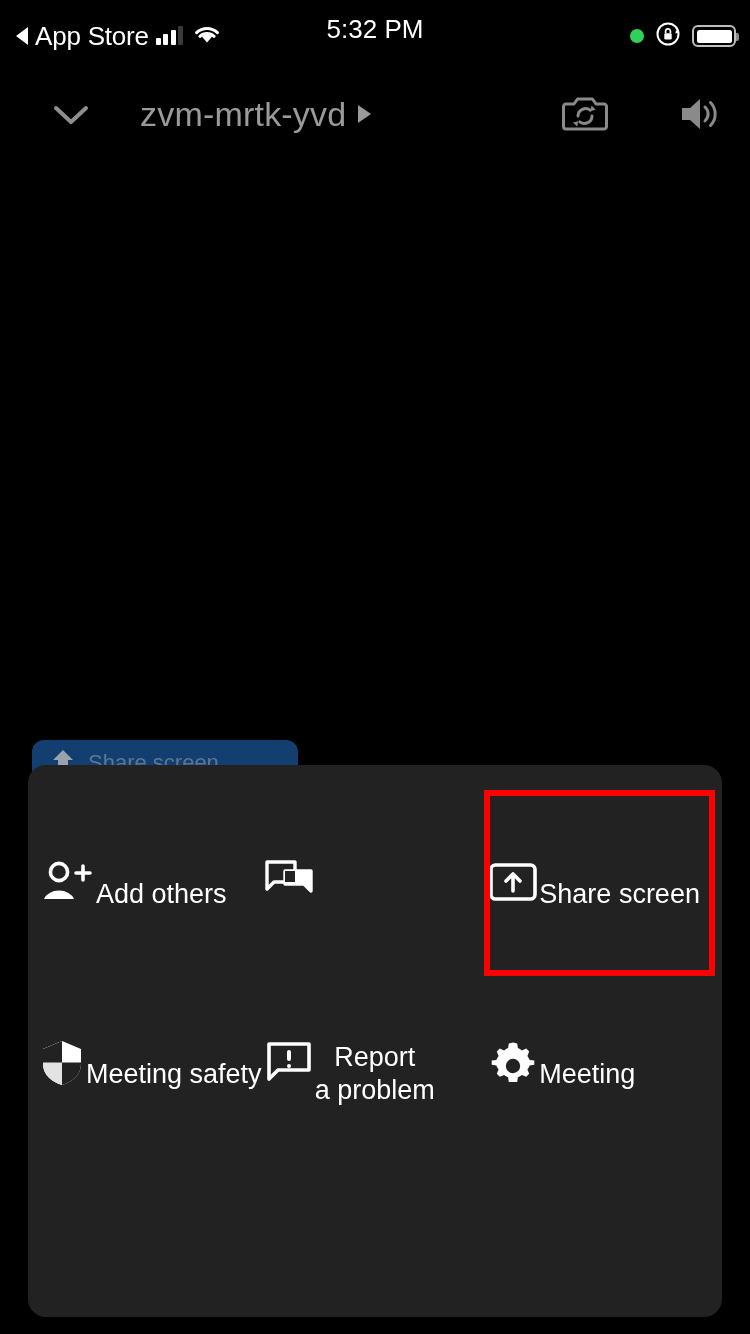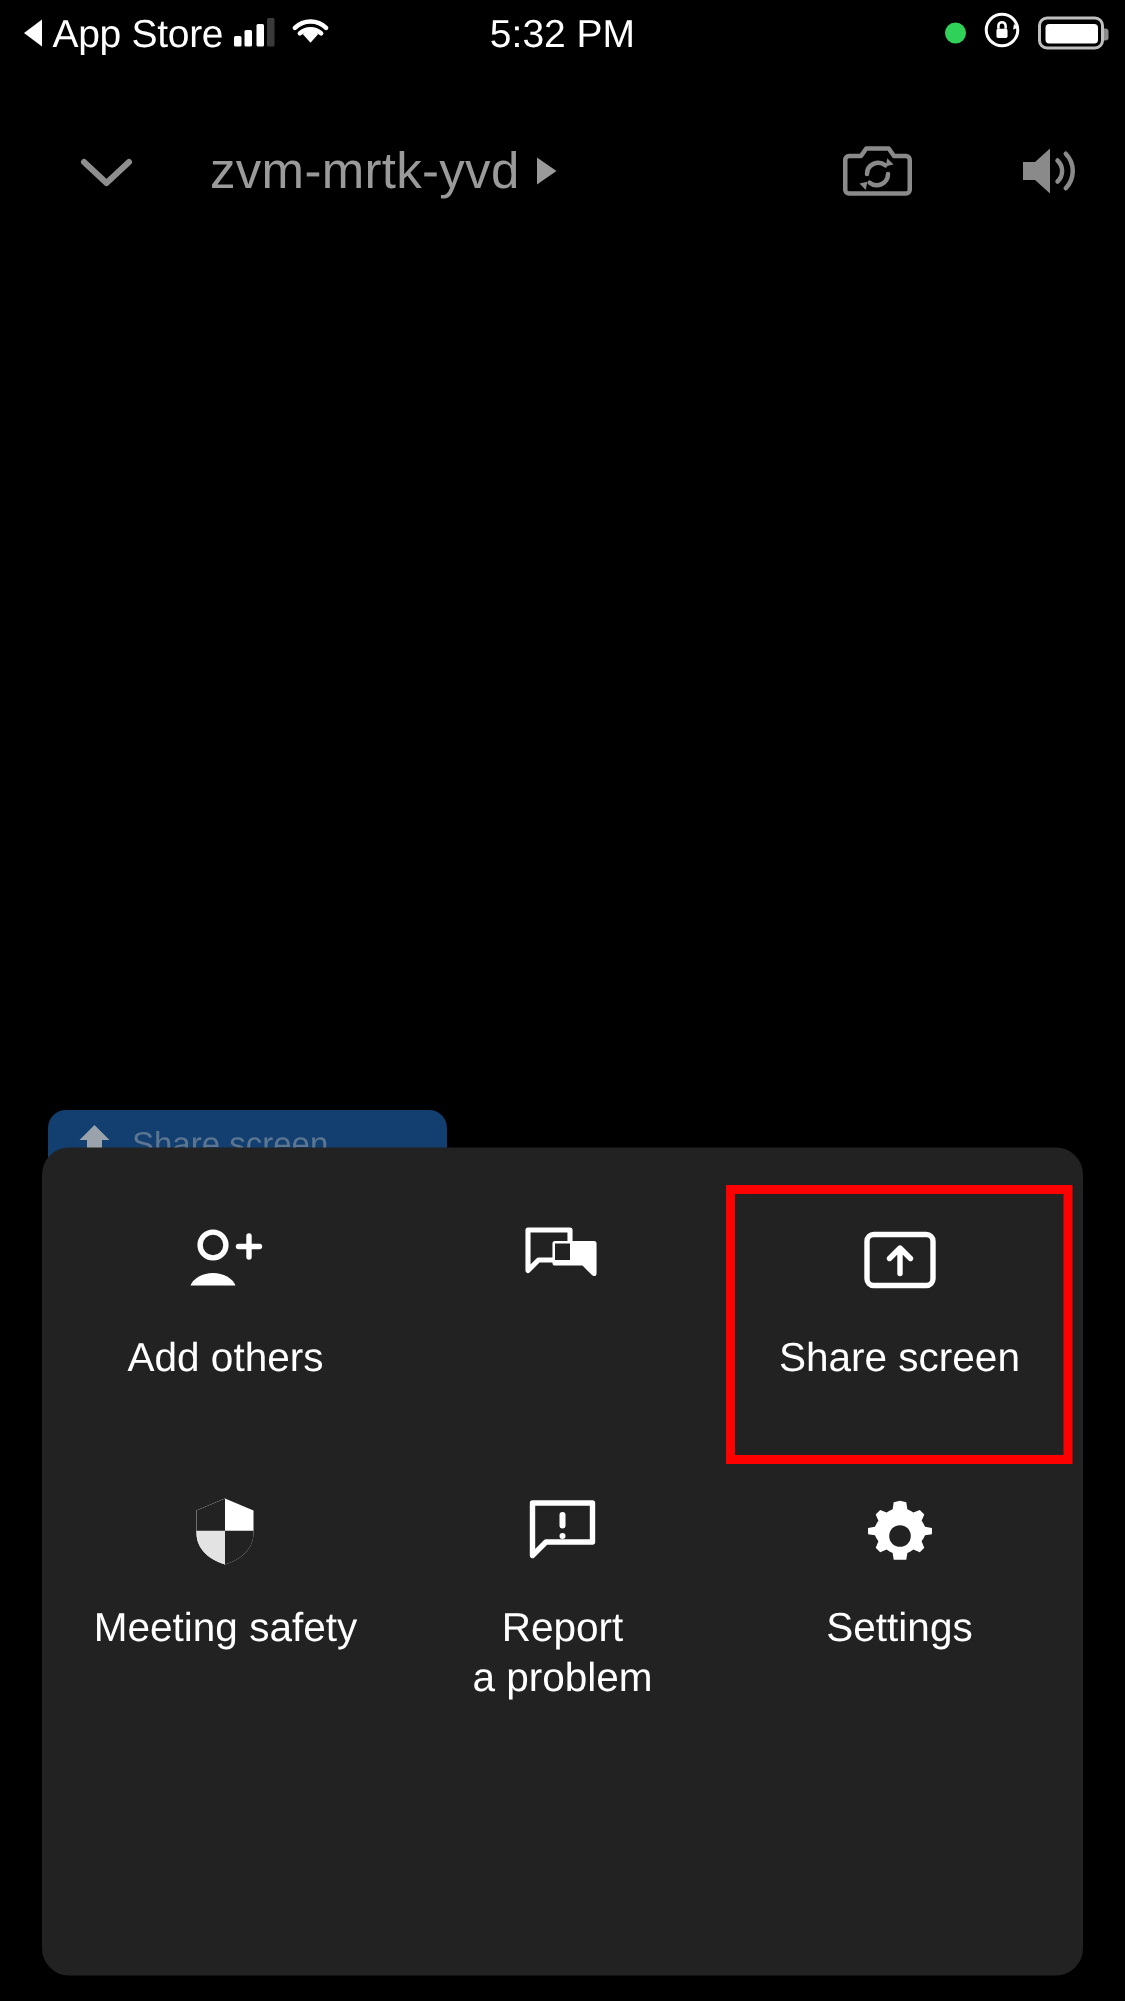--- a/index.html
+++ b/index.html
@@ -10,21 +10,21 @@
     overflow:hidden;
   }
   #screen {
     position:relative;
     width:750px; height:1334px;
     background:#000;
   }
 
   
   #status-bar {
-    position:absolute; top:0; left:0;
+    position:absolute; top:14px; left:0;
     width:750px; height:44px;
     display:flex; align-items:center;
     color:#fff;
   }
   .sb-left {
     position:absolute; left:16px; top:0; height:44px;
     display:flex; align-items:center; gap:7px;
   }
   .sb-back-tri {
     width:0; height:0;
@@ -35,21 +35,21 @@
   .sb-appname { font-size:26px; letter-spacing:-0.2px; color:#fff; }
   .sb-signal { display:flex; align-items:flex-end; gap:2.5px; height:18px; }
   .sb-signal i { display:block; width:5px; background:#fff; border-radius:1px; }
   .sb-signal i:nth-child(1){ height:7px; }
   .sb-signal i:nth-child(2){ height:11px; }
   .sb-signal i:nth-child(3){ height:15px; }
   .sb-signal i:nth-child(4){ height:19px; background:#3a3a3a; }
   .sb-wifi { margin-left:3px; }
   .sb-center {
     position:absolute; left:0; width:750px; top:0; height:44px;
-    display:flex; align-items:center; justify-content:center;
+    display:flex; align-items:flex-start; justify-content:center;
     pointer-events:none;
   }
   .sb-time { font-size:26px; color:#fff; letter-spacing:0px; }
   .sb-right {
     position:absolute; right:14px; top:0; height:44px;
     display:flex; align-items:center; gap:11px;
   }
   .sb-rec-dot { width:14px; height:14px; border-radius:50%; background:#30d158; }
   .sb-battery {
     width:44px; height:22px;
@@ -124,21 +124,21 @@
     background:#222222;
     border-radius:18px;
     padding:28px 10px 0 10px;
   }
   .sheet-grid {
     display:grid;
     grid-template-columns:repeat(3, 1fr);
     grid-auto-rows:180px;
   }
   .sheet-item {
-    display:flex; flex-direction:column;
+    display:flex; 
     align-items:center; justify-content:flex-start;
     padding-top:22px;
     position:relative;
   }
   .sheet-icon {
     height:52px; display:flex; align-items:center; justify-content:center;
     margin-bottom:22px;
   }
   .sheet-label {
     color:#ffffff;
@@ -301,19 +301,19 @@
 a problem</div>
       </div>
 
       <div class="sheet-item">
         <div class="sheet-icon">
           <svg width="52" height="52" viewBox="0 0 52 52">
             <path d="M26 2.5 l4.2 1.0 0.7 4.6 a18 18 0 0 1 4.0 2.3 l4.3 -1.8 3.0 3.0 -1.8 4.3 a18 18 0 0 1 2.3 4.0 l4.6 0.7 0 4.2 -4.6 0.7 a18 18 0 0 1 -2.3 4.0 l1.8 4.3 -3.0 3.0 -4.3 -1.8 a18 18 0 0 1 -4.0 2.3 l-0.7 4.6 -4.2 0 -4.2 0 -0.7 -4.6 a18 18 0 0 1 -4.0 -2.3 l-4.3 1.8 -3.0 -3.0 1.8 -4.3 a18 18 0 0 1 -2.3 -4.0 l-4.6 -0.7 0 -4.2 4.6 -0.7 a18 18 0 0 1 2.3 -4.0 l-1.8 -4.3 3.0 -3.0 4.3 1.8 a18 18 0 0 1 4.0 -2.3 l0.7 -4.6 z" fill="#fff" transform="translate(0,3)"></path>
             <circle cx="26" cy="29" r="7.2" fill="#222222"></circle>
           </svg>
         </div>
-        <div class="sheet-label">Settings</div>
+        <div class="sheet-label">Meeting</div>
       </div>
 
     </div>
   </div>
 
 </div>
 
 </body></html>

